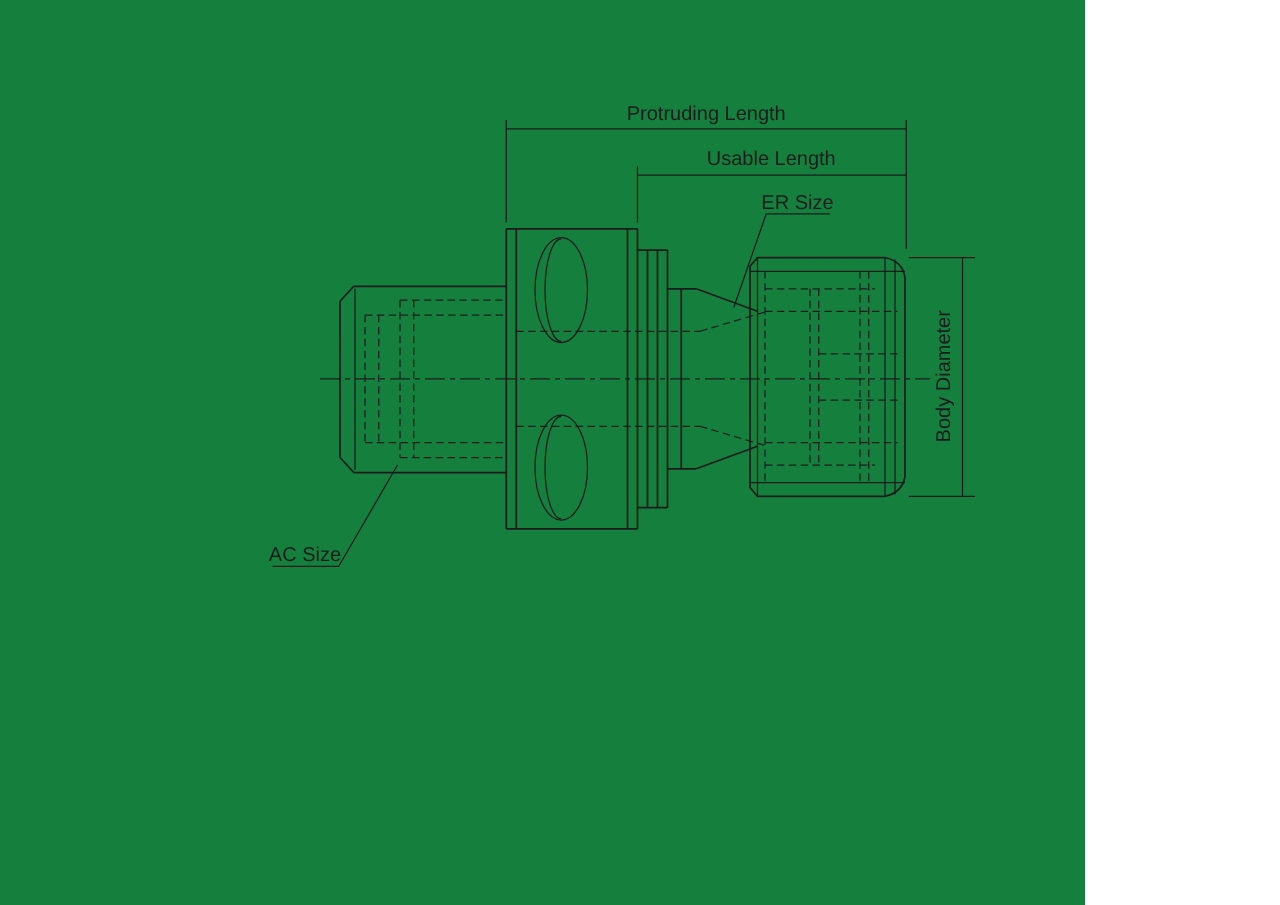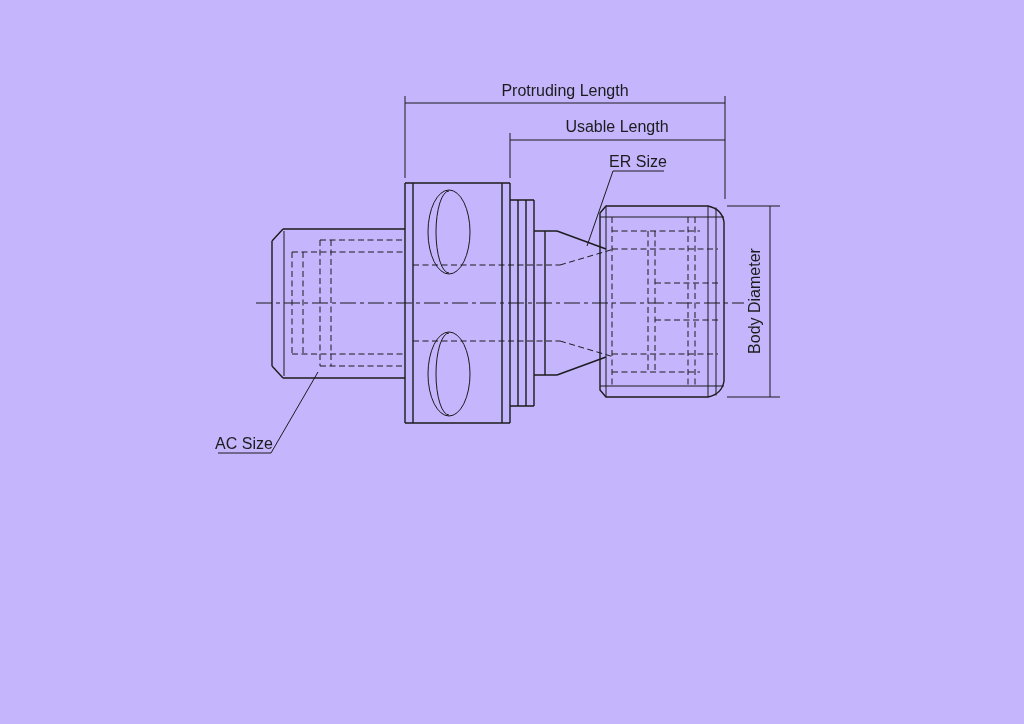--- a/index.html
+++ b/index.html
@@ -6,23 +6,23 @@
     margin: 0;
     padding: 0;
     background: #ffffff;
     width: 1024px;
     height: 724px;
     overflow: hidden;
     font-family: "Liberation Sans", sans-serif;
   }
   .stage {
     position: relative;
-    width: 1024px;
+    width: 868px;
     height: 724px;
-    background: #c4b5fd;
+    background: #15803d;
   }
   svg { display: block; }
   svg path, svg line, svg ellipse, svg polyline {
     fill: none;
     stroke-linecap: butt;
     stroke-linejoin: round;
   }
   .outline      { stroke-width: 1.4; }
   .thin         { stroke-width: 1; }
   .hidden-line  { stroke-width: 1; stroke-dasharray: 6 3.5; }

